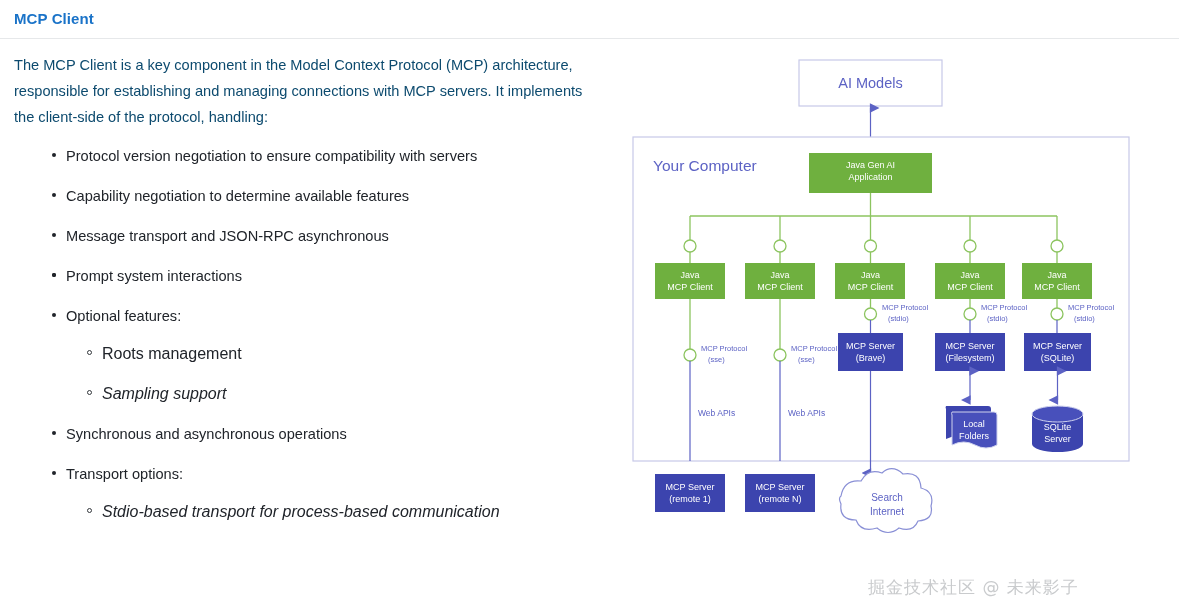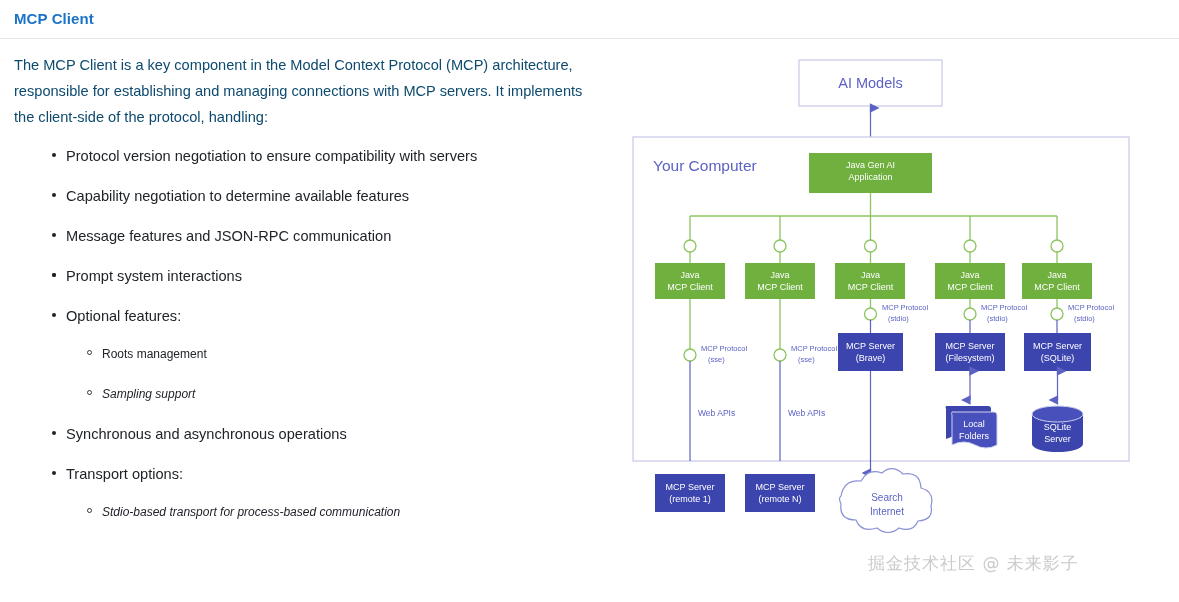--- a/index.html
+++ b/index.html
@@ -30,56 +30,56 @@
   ul.lvl1>li{
     position:relative;padding-left:36px;font-size:14.6px;line-height:20px;
     color:#20242a;margin-bottom:20px;
   }
   ul.lvl1>li>.b1{
     position:absolute;left:22px;top:7px;width:4px;height:4px;
     border-radius:50%;background:#20242a;
   }
   ul.lvl2{list-style:none;margin:18px 0 0 0;padding:0;}
   ul.lvl2>li{
-    position:relative;padding-left:36px;font-size:12px;line-height:20px;
+    position:relative;padding-left:36px;font-size:16px;line-height:20px;
     color:#20242a;margin-bottom:20px;
   }
   ul.lvl2>li:last-child{margin-bottom:0;font-style:italic;}
   ul.lvl2>li>.b2{
     position:absolute;left:21px;top:6px;width:5px;height:5px;
     border-radius:50%;border:1px solid #34383d;background:transparent;
     box-sizing:border-box;
   }
 
   
   .diagram{position:absolute;left:620px;top:44px;width:545px;height:520px;}
   .diagram svg{display:block;}
 
   .wm{
-    position:absolute;left:868px;top:552px;
+    position:absolute;left:868px;top:576px;
     font-size:17px;color:#c9cbcd;letter-spacing:1px;
     font-family:"DejaVu Sans","Liberation Sans",sans-serif;white-space:nowrap;
   }
 </style>
 </head>
 <body>
 
 <div class="page">
 
   <div class="doc-header">
     <div class="doc-title">MCP Client</div>
     <div class="header-rule"></div>
   </div>
 
   <div class="article">
     <p class="intro">The MCP Client is a key component in the Model Context Protocol (MCP) architecture, responsible for establishing and managing connections with MCP servers. It implements the client-side of the protocol, handling:</p>
     <ul class="lvl1" id="feature-list">
         <li><span class="b1"></span><span>Protocol version negotiation to ensure compatibility with servers</span></li>
         <li><span class="b1"></span><span>Capability negotiation to determine available features</span></li>
-        <li><span class="b1"></span><span>Message features and JSON-RPC communication</span></li>
+        <li><span class="b1"></span><span>Message transport and JSON-RPC asynchronous</span></li>
         <li><span class="b1"></span></li>
         <li><span class="b1"></span><span>Prompt system interactions</span></li>
         <li><span class="b1"></span><span>Optional features:</span><ul class="lvl2">
             <li><span class="b2"></span><span>Roots management</span></li>
             <li><span class="b2"></span><span>Sampling support</span></li>
           </ul></li>
         <li><span class="b1"></span><span>Synchronous and asynchronous operations</span></li>
         <li><span class="b1"></span><span>Transport options:</span><ul class="lvl2">
             <li><span class="b2"></span><span>Stdio-based transport for process-based communication</span></li>
           </ul></li>

